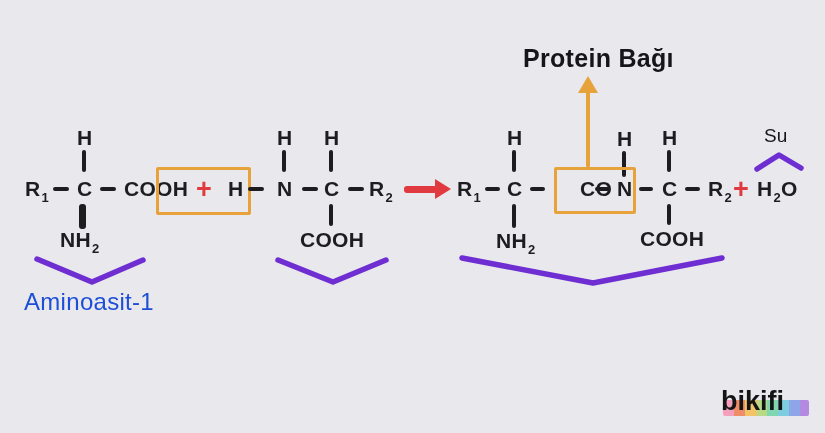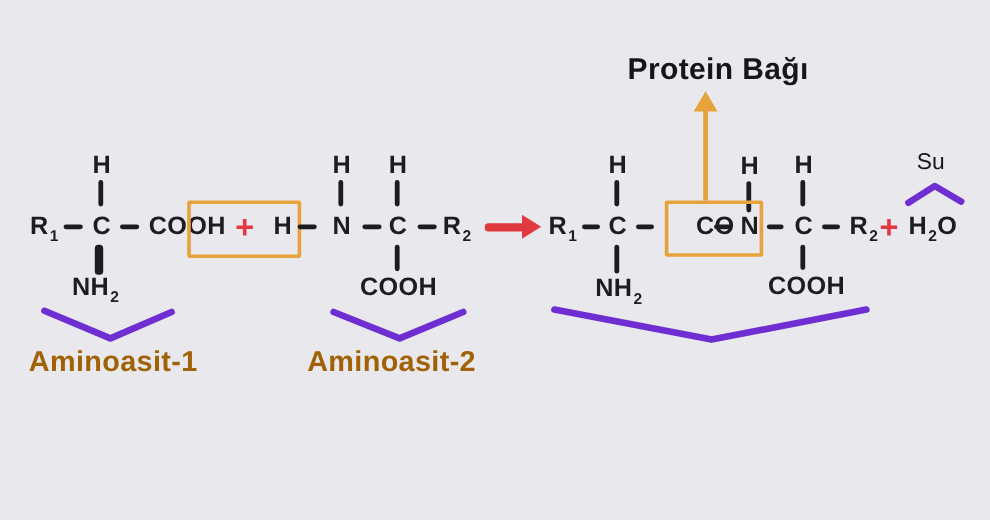--- a/index.html
+++ b/index.html
@@ -17,21 +17,21 @@
   .atom{
     position:absolute;font-weight:700;font-size:21px;line-height:1;
     color:var(--ink);letter-spacing:.3px;white-space:nowrap;
   }
   .sub{font-size:13px;position:relative;top:6px;margin-left:1px;font-weight:700;}
   .bond-h{position:absolute;height:4px;background:var(--ink);border-radius:2px;}
   .bond-v{position:absolute;width:4px;background:var(--ink);border-radius:2px;}
   .bond-bold{width:7px;border-radius:3px;}
   .plus{position:absolute;color:var(--red);font-weight:700;font-size:27px;line-height:1;}
   .obox{position:absolute;border:3px solid var(--orange);border-radius:2px;background:transparent;}
-  .lbl{position:absolute;font-weight:700;font-size:24px;color:#a16207;letter-spacing:.3px;white-space:nowrap;}
+  .lbl{position:absolute;font-weight:400;font-size:24px;color:#1d4ed8;letter-spacing:.3px;white-space:nowrap;}
   .title{position:absolute;left:523px;top:44px;font-weight:700;font-size:25px;color:#161618;letter-spacing:.3px;white-space:nowrap;}
   .su{position:absolute;left:764px;top:125px;font-weight:400;font-size:19px;color:#161618;}
   .brace{position:absolute;}
   .brace polyline{fill:none;stroke:var(--purple);stroke-width:5.5;stroke-linecap:round;stroke-linejoin:round;}
   .rarrow-body{position:absolute;left:404px;top:186px;width:33px;height:7px;background:var(--red);border-radius:3px;}
   .rarrow-head{position:absolute;left:435px;top:179px;width:0;height:0;
     border-top:10.5px solid transparent;border-bottom:10.5px solid transparent;border-left:16px solid var(--red);}
   .oarrow-stem{position:absolute;left:586px;top:92px;width:4px;height:75px;background:var(--orange);border-radius:1px;}
   .oarrow-head{position:absolute;left:578px;top:76px;width:0;height:0;
     border-left:10px solid transparent;border-right:10px solid transparent;border-bottom:17px solid var(--orange);}
@@ -82,21 +82,20 @@
   <div class="bond-v" style="left:329px;top:150px;height:22px"></div>
   <div class="bond-h" style="left:348px;top:187px;width:16px"></div>
   <div class="atom" style="left:369px;top:178px"><span>R</span><span class="sub">2</span></div>
 
   <div class="bond-v" style="left:329px;top:204px;height:22px"></div>
   <div class="atom" style="left:300px;top:229px">COOH</div>
 
   <svg class="brace" style="left:274px;top:252px" width="118" height="36">
       <polyline points="4,8 59,30 112,8"></polyline>
     </svg>
-  <div class="lbl" style="left:256px;top:288px">Aminoasit-2</div>
 
   <div class="rarrow-body"></div>
   <div class="rarrow-head"></div>
 
   <div class="atom" style="left:457px;top:178px"><span>R</span><span class="sub">1</span></div>
   <div class="bond-h" style="left:485px;top:187px;width:15px"></div>
   <div class="atom" style="left:507px;top:178px">C</div>
   <div class="atom" style="left:507px;top:127px">H</div>
   <div class="bond-v" style="left:512px;top:150px;height:22px"></div>
   <div class="bond-h" style="left:530px;top:187px;width:15px"></div>
@@ -123,14 +122,18 @@
       <polyline points="4,6 135,31 264,6"></polyline>
     </svg>
 
   <div class="plus" style="left:733px;top:176px">+</div>
   <div class="atom" style="left:757px;top:178px"><span>H</span><span class="sub">2</span><span>O</span></div>
   <div class="su">Su</div>
   <svg class="brace" style="left:752px;top:148px" width="54" height="28">
       <polyline points="5,21 27,7 49,20"></polyline>
     </svg>
 
+  <div class="logo">
+    <div class="logo-band"></div>
+    <div class="logo-text">bikifi</div>
+  </div>
 
 </div>
 
 </body></html>

